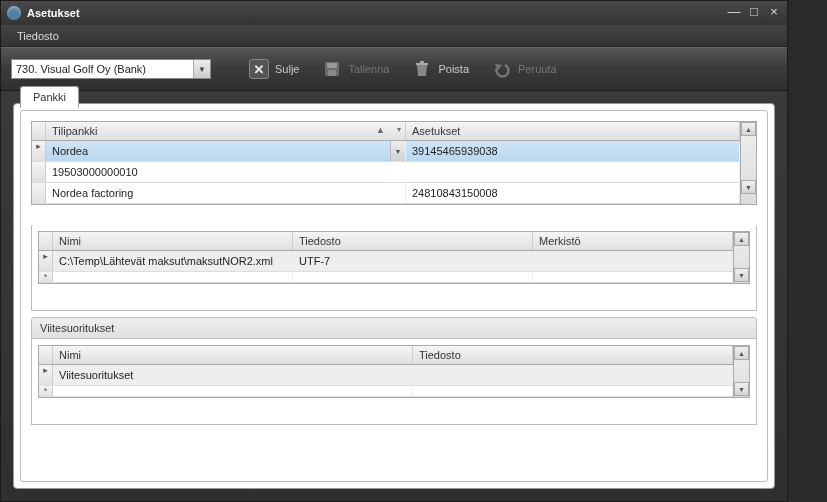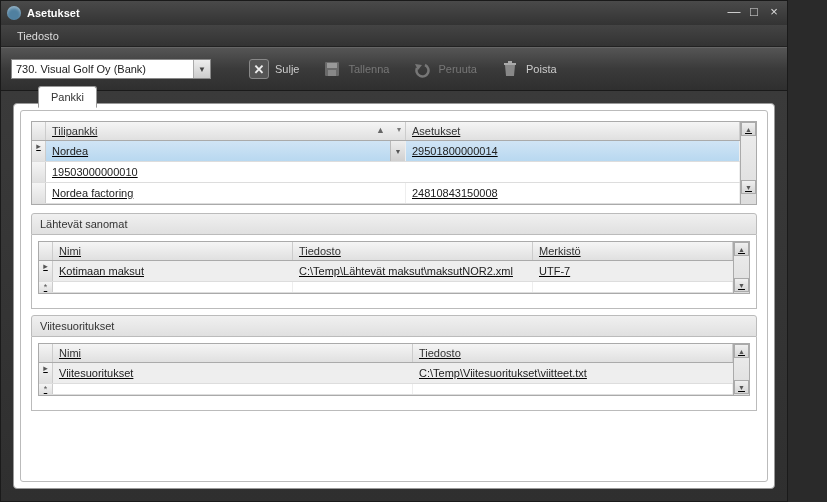--- a/index.html
+++ b/index.html
@@ -20,26 +20,26 @@
 .combo { width: 200px; height: 20px; background: #fff; border: 1px solid #888; display: flex; align-items: center; padding: 0 4px; font-size: 11px; color: #222; position: relative; }
 .combo-btn { position: absolute; right: 0; top: 0; width: 17px; height: 18px; background: linear-gradient(to bottom,#eee,#ccc); border-left: 1px solid #aaa; display: flex; align-items: center; justify-content: center; font-size: 8px; color: #444; }
 .tb-btn { display: flex; align-items: center; gap: 6px; color: #ccc; cursor: pointer; padding: 4px 6px; }
 .tb-btn.disabled { color: #777; }
 .tb-icon { width: 20px; height: 20px; display: flex; align-items: center; justify-content: center; border-radius: 3px; }
 .icon-close { background: #555; border: 1px solid #888; color: #eee; font-weight: bold; font-size: 13px; }
 
 .content { flex: 1; background: linear-gradient(to bottom, #3a3a3a 0%, #2f2f2f 100%); padding: 12px; }
 .panel { background: #fff; border: 1px solid #999; border-radius: 4px; height: 100%; padding: 0; position: relative; }
 
-.tabs { position: absolute; top: -1px; left: 24px; display: flex; }
+.tabs { position: absolute; top: -1px; left: 6px; display: flex; }
 .tab { background: #fff; border: 1px solid #999; border-bottom: 1px solid #fff; border-radius: 3px 3px 0 0; padding: 4px 12px; font-size: 11px; color: #333; position: relative; top: -17px; }
 
 .panel-inner { padding: 10px; border: 1px solid #bbb; border-radius: 3px; margin: 6px; height: calc(100% - 12px); background: #fff; overflow: auto; }
 
-.grid { border: 1px solid #aaa; margin-bottom: 8px; position: relative; background: #fff; text-decoration: underline; }
+.grid { border: 1px solid #aaa; margin-bottom: 20px; position: relative; background: #fff; }
 .grid-header { display: flex; background: linear-gradient(to bottom,#f5f5f5,#e0e0e0); border-bottom: 1px solid #aaa; }
 .gh-cell { padding: 3px 6px; border-right: 1px solid #ccc; font-size: 11px; color: #333; position: relative; }
 .gh-sort { position: absolute; right: 20px; top: 3px; font-size: 9px; color: #666; }
 .grid-body { background: #fff; }
 .grid-row { display: flex; border-bottom: 1px solid #ddd; }
 .grid-row.selected { background: linear-gradient(to bottom,#d0e4f5,#b8d8f0); }
 .g-cell { padding: 4px 6px; border-right: 1px solid #eee; font-size: 11px; color: #222; overflow: hidden; white-space: nowrap; }
 .row-ind { width: 14px; background: linear-gradient(to bottom,#f5f5f5,#e0e0e0); border-right: 1px solid #ccc; text-align: center; font-size: 9px; color: #555; }
 .grid-scroll { width: 16px; background: linear-gradient(to bottom,#eee,#ddd); border-left: 1px solid #aaa; }
 .scroll-btn { height: 14px; background: linear-gradient(to bottom,#f0f0f0,#d5d5d5); border: 1px solid #aaa; display: flex; align-items: center; justify-content: center; font-size: 7px; color: #555; }
@@ -82,38 +82,38 @@
     <div class="tb-btn disabled">
       <div class="tb-icon">
         <svg width="18" height="18" viewBox="0 0 18 18">
             <rect x="2" y="2" width="14" height="14" fill="#6a6a6a" rx="1"></rect>
             <rect x="4" y="3" width="10" height="5" fill="#999"></rect>
             <rect x="5" y="10" width="8" height="6" fill="#888"></rect>
           </svg>
       </div>
       <span>Tallenna</span>
     </div>
-    <div class="tb-btn disabled">
-      <div class="tb-icon">
-        <svg width="18" height="18" viewBox="0 0 18 18">
-            <path d="M12 5 A6 6 0 1 1 4 8" fill="none" stroke="#777" stroke-width="2.5"></path>
-            <path d="M2 4 L5 10 L9 5 Z" fill="#777"></path>
-          </svg>
-      </div>
-      <span>Peruuta</span>
-    </div>
     <div class="tb-btn">
       <div class="tb-icon">
         <svg width="18" height="18" viewBox="0 0 18 18">
             <path d="M4 5 L14 5 L13 16 L5 16 Z" fill="#888"></path>
             <rect x="3" y="3" width="12" height="2" fill="#aaa"></rect>
             <rect x="7" y="1" width="4" height="2" fill="#aaa"></rect>
           </svg>
       </div>
       <span>Poista</span>
+    </div>
+    <div class="tb-btn disabled">
+      <div class="tb-icon">
+        <svg width="18" height="18" viewBox="0 0 18 18">
+            <path d="M12 5 A6 6 0 1 1 4 8" fill="none" stroke="#777" stroke-width="2.5"></path>
+            <path d="M2 4 L5 10 L9 5 Z" fill="#777"></path>
+          </svg>
+      </div>
+      <span>Peruuta</span>
     </div>
   </div>
 
   <div class="content">
     <div class="panel">
       <div class="tabs">
         <div class="tab">Pankki</div>
       </div>
       <div class="panel-inner">
 
@@ -128,54 +128,52 @@
               </div>
               <div class="gh-cell" style="flex:1;">Asetukset</div>
             </div>
             <div class="grid-body">
               <div class="grid-row selected">
                 <div class="row-ind">▸</div>
                 <div class="g-cell" style="flex:0 0 360px;position:relative;">
                   <span>Nordea</span>
                   <div class="cell-dd">▼</div>
                 </div>
-                <div class="g-cell" style="flex:1;">29501800000014</div>
+                <div class="g-cell" style="flex:1;">39145465939038</div>
               </div>
               <div class="grid-row">
                 <div class="row-ind"></div>
                 <div class="g-cell" style="flex:1;">19503000000010</div>
               </div>
               <div class="grid-row">
                 <div class="row-ind"></div>
                 <div class="g-cell" style="flex:0 0 360px;">Nordea factoring</div>
                 <div class="g-cell" style="flex:1;">24810843150008</div>
               </div>
             </div>
           </div>
           <div class="grid-scroll">
             <div class="scroll-btn">▲</div>
             <div style="flex:1;height:44px;"></div>
             <div class="scroll-btn">▼</div>
           </div>
         </div>
 
-        <div class="section-title">Lähtevät sanomat</div>
         <div class="section-body">
           <div class="grid" style="display:flex;">
             <div style="flex:1;">
               <div class="grid-header">
                 <div class="row-ind"></div>
                 <div class="gh-cell" style="flex:0 0 240px;">Nimi</div>
                 <div class="gh-cell" style="flex:0 0 240px;">Tiedosto</div>
                 <div class="gh-cell" style="flex:1;">Merkistö</div>
               </div>
               <div class="grid-body">
                 <div class="grid-row" style="background:#eee;">
                   <div class="row-ind">▸</div>
-                  <div class="g-cell" style="flex:0 0 240px;">Kotimaan maksut</div>
                   <div class="g-cell" style="flex:0 0 240px;">C:\Temp\Lähtevät maksut\maksutNOR2.xml</div>
                   <div class="g-cell" style="flex:1;">UTF-7</div>
                 </div>
                 <div class="grid-row">
                   <div class="row-ind">*</div>
                   <div class="g-cell" style="flex:0 0 240px;"></div>
                   <div class="g-cell" style="flex:0 0 240px;"></div>
                   <div class="g-cell" style="flex:1;"></div>
                 </div>
               </div>
@@ -194,21 +192,20 @@
             <div style="flex:1;">
               <div class="grid-header">
                 <div class="row-ind"></div>
                 <div class="gh-cell" style="flex:0 0 360px;">Nimi</div>
                 <div class="gh-cell" style="flex:1;">Tiedosto</div>
               </div>
               <div class="grid-body">
                 <div class="grid-row" style="background:#eee;">
                   <div class="row-ind">▸</div>
                   <div class="g-cell" style="flex:0 0 360px;">Viitesuoritukset</div>
-                  <div class="g-cell" style="flex:1;">C:\Temp\Viitesuoritukset\viitteet.txt</div>
                 </div>
                 <div class="grid-row">
                   <div class="row-ind">*</div>
                   <div class="g-cell" style="flex:0 0 360px;"></div>
                   <div class="g-cell" style="flex:1;"></div>
                 </div>
               </div>
             </div>
             <div class="grid-scroll">
               <div class="scroll-btn">▲</div>

